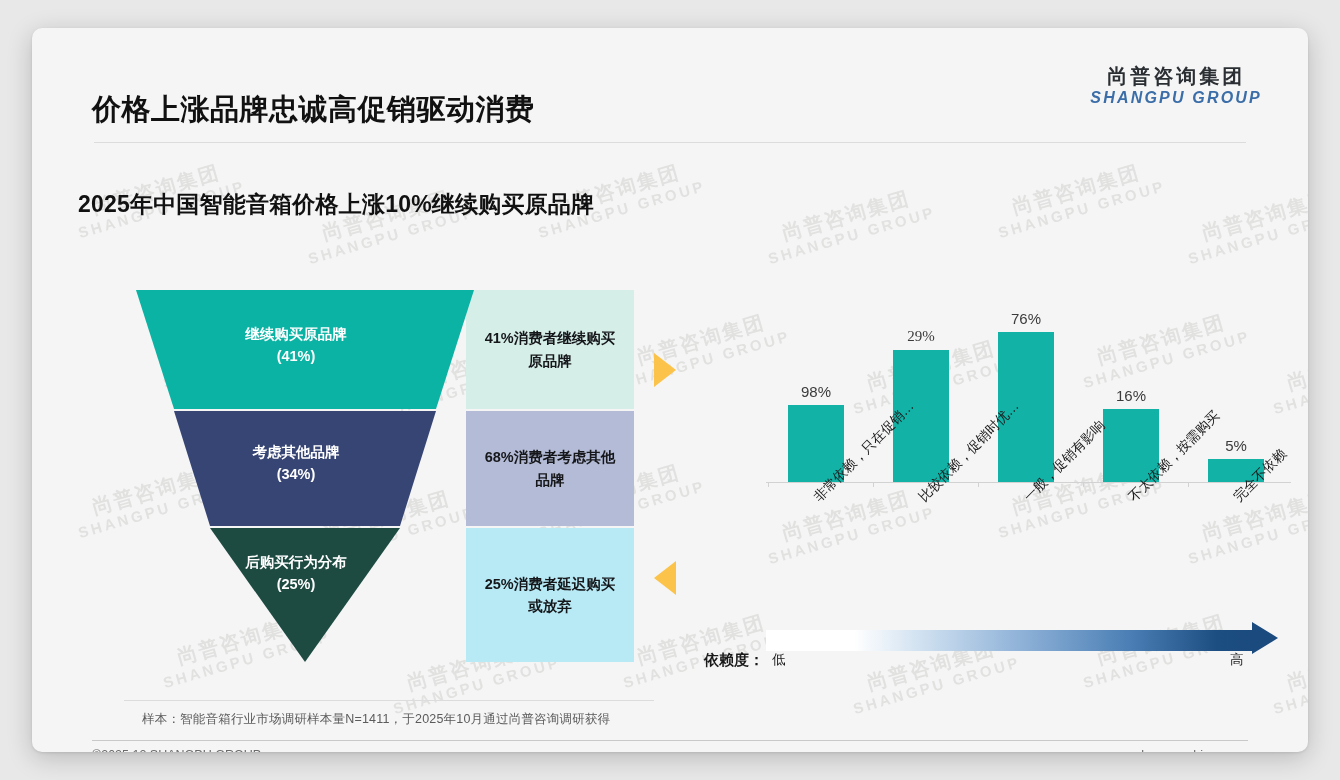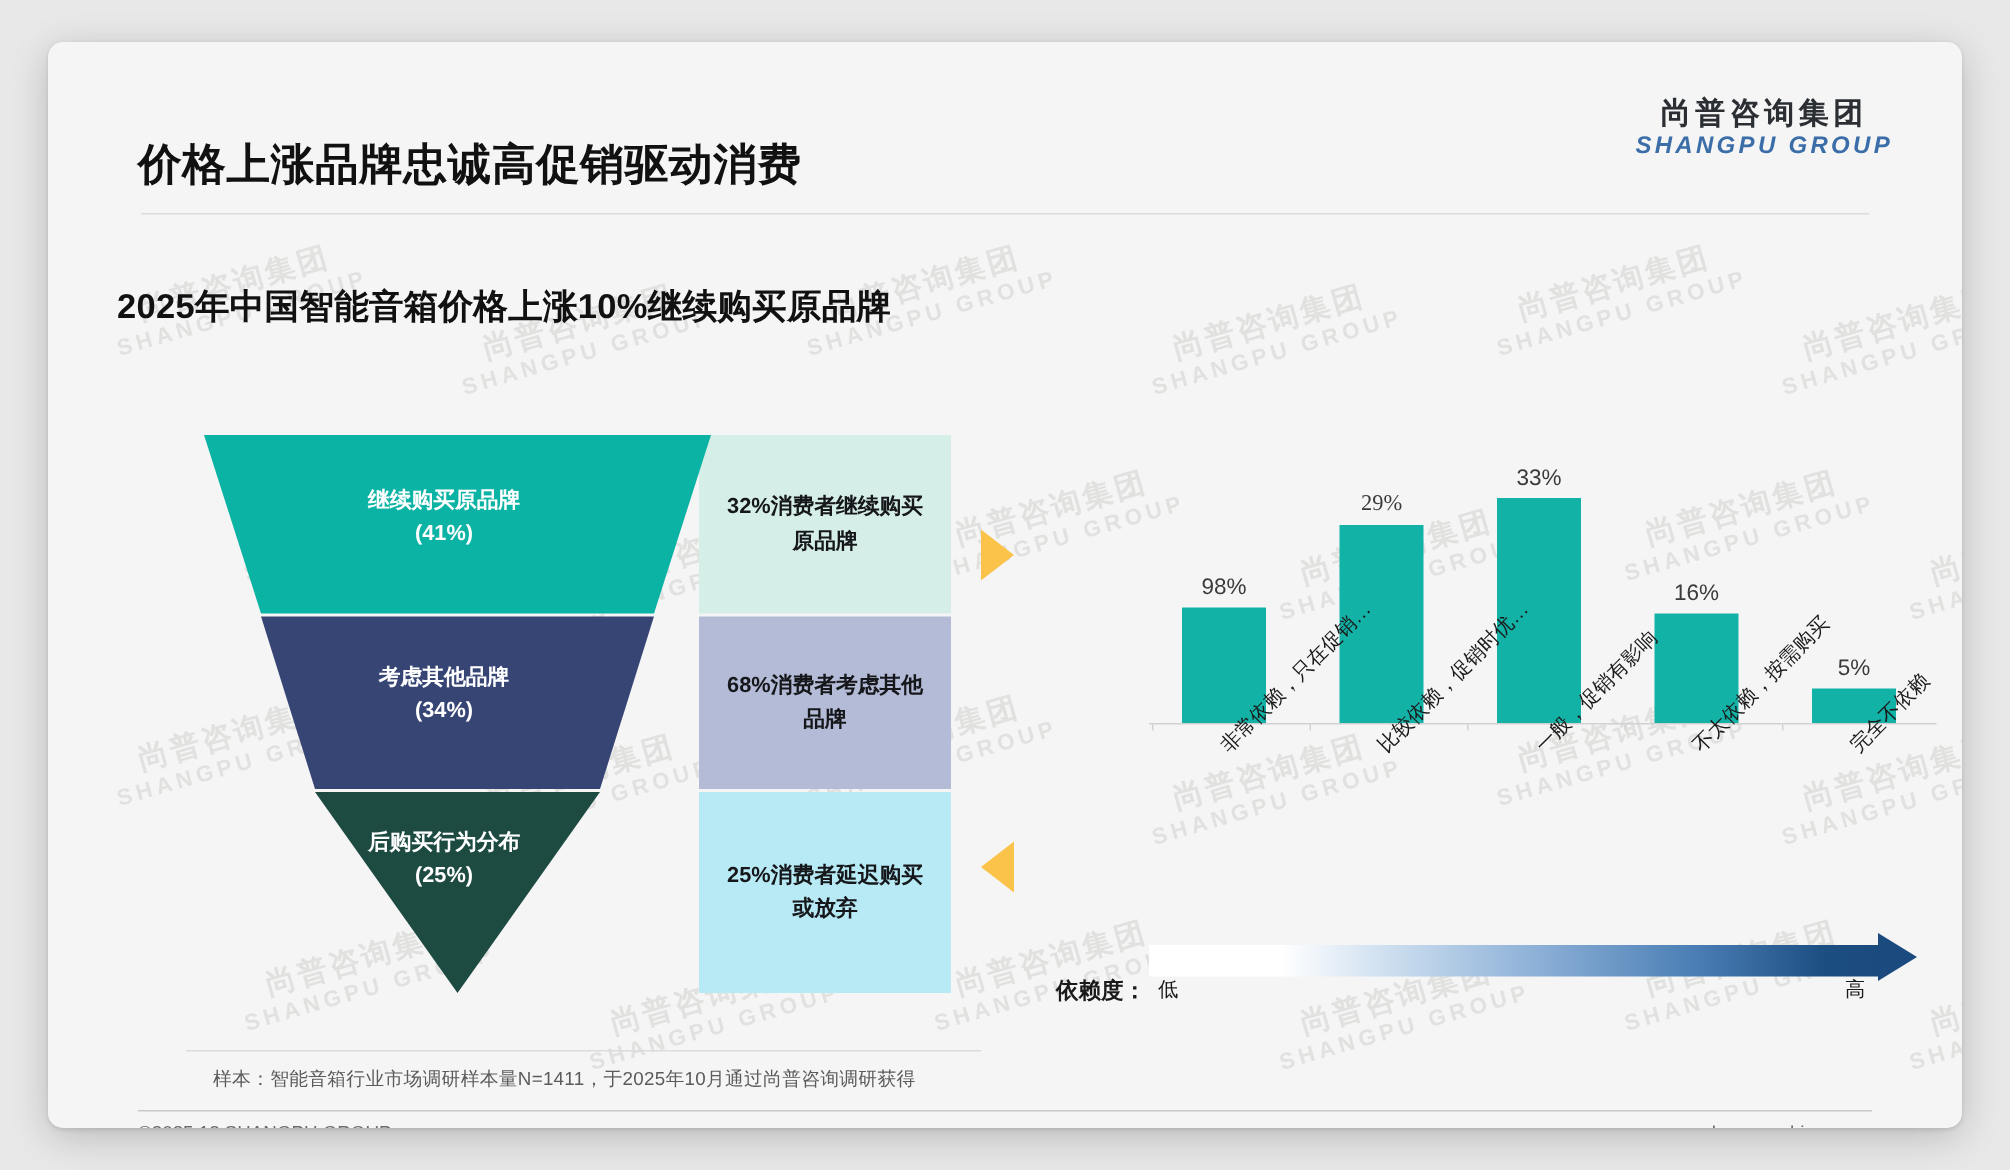--- a/index.html
+++ b/index.html
@@ -262,21 +262,21 @@
         <span class="logo-cn">尚普咨询集团</span>
         <span class="logo-en">SHANGPU GROUP</span>
       </div>
     </div>
     <div class="header-rule"></div>
 
     <div class="sec-title" id="t-left">2025年中国智能音箱价格上涨10%继续购买原品牌</div>
 
     <div class="funnel-wrap">
       <div class="panel" id="p1" style="background: rgb(214, 238, 232);">
-        <span>32%消费者继续购买原品牌</span>
+        <span>41%消费者继续购买原品牌</span>
       </div>
       <div class="panel" id="p2" style="background: rgb(180, 187, 214);">
         <span>68%消费者考虑其他品牌</span>
       </div>
       <div class="panel" id="p3" style="background: rgb(184, 234, 245);">
         <span>25%消费者延迟购买或放弃</span>
       </div>
 
       <svg class="funnel-svg" width="400" height="372" viewBox="0 0 400 372">
         <polygon id="fp1" points="0,0 338,0 300,119 38,119" fill="#0bb3a4"></polygon>
@@ -305,21 +305,21 @@
       <div class="axis"></div>
     <div class="bar" style="left: 40px; height: 77px; background: rgb(19, 178, 167);"></div>
         <div class="bar-val" style="left: 28px; bottom: 83px;">98%</div>
         <div class="tick" style="left: 20px;"></div>
         <div class="cat-label" style="left: 62px; top: 210px;">非常依赖，只在促销…</div>
         <div class="bar" style="left: 145px; height: 132px; background: rgb(19, 178, 167);"></div>
         <div class="bar-val" style="left: 133px; bottom: 138px; font-family: Liberation Serif, serif;">29%</div>
         <div class="tick" style="left: 125px;"></div>
         <div class="cat-label" style="left: 167px; top: 210px;">比较依赖，促销时优…</div>
         <div class="bar" style="left: 250px; height: 150px; background: rgb(19, 178, 167);"></div>
-        <div class="bar-val" style="left: 238px; bottom: 156px;">33%</div>
+        <div class="bar-val" style="left: 238px; bottom: 156px;">76%</div>
         <div class="tick" style="left: 230px;"></div>
         <div class="cat-label" style="left: 272px; top: 210px;">一般，促销有影响</div>
         <div class="bar" style="left: 355px; height: 73px; background: rgb(19, 178, 167);"></div>
         <div class="bar-val" style="left: 343px; bottom: 79px;">16%</div>
         <div class="tick" style="left: 335px;"></div>
         <div class="cat-label" style="left: 377px; top: 210px;">不太依赖，按需购买</div>
         <div class="bar" style="left: 460px; height: 23px; background: rgb(19, 178, 167);"></div>
         <div class="bar-val" style="left: 448px; bottom: 29px;">5%</div>
         <div class="tick" style="left: 440px;"></div>
         <div class="cat-label" style="left: 482px; top: 210px;">完全不依赖</div>

